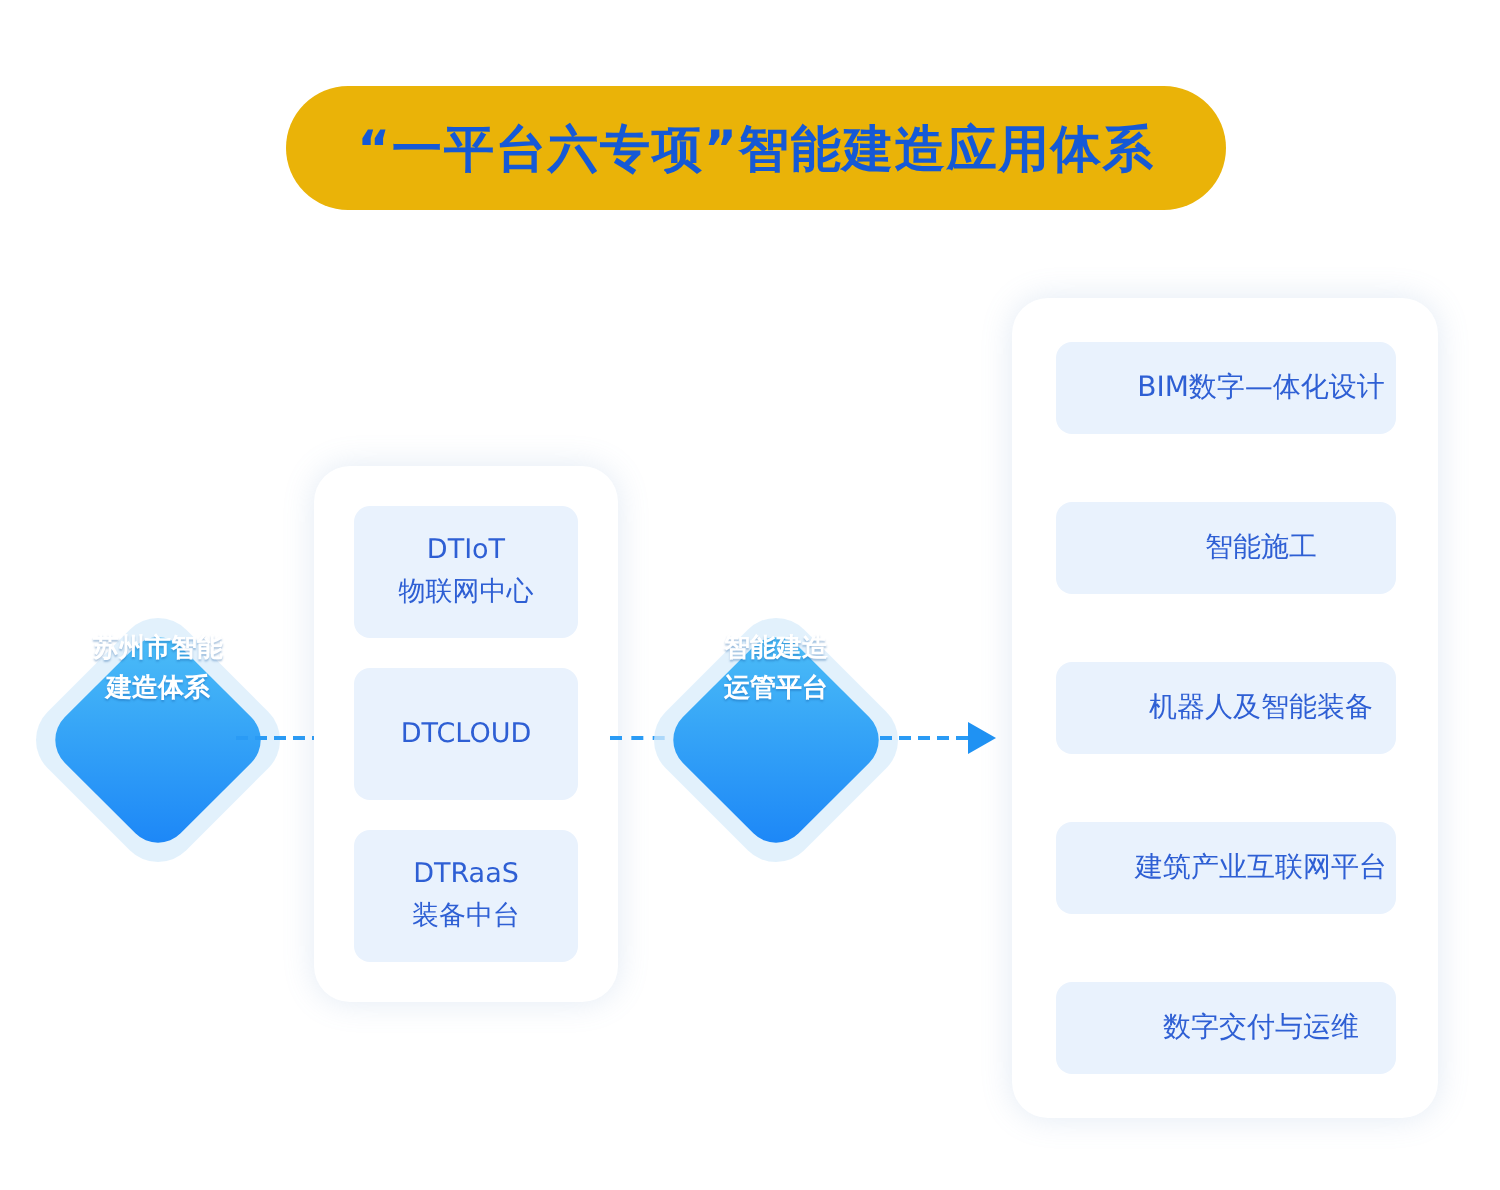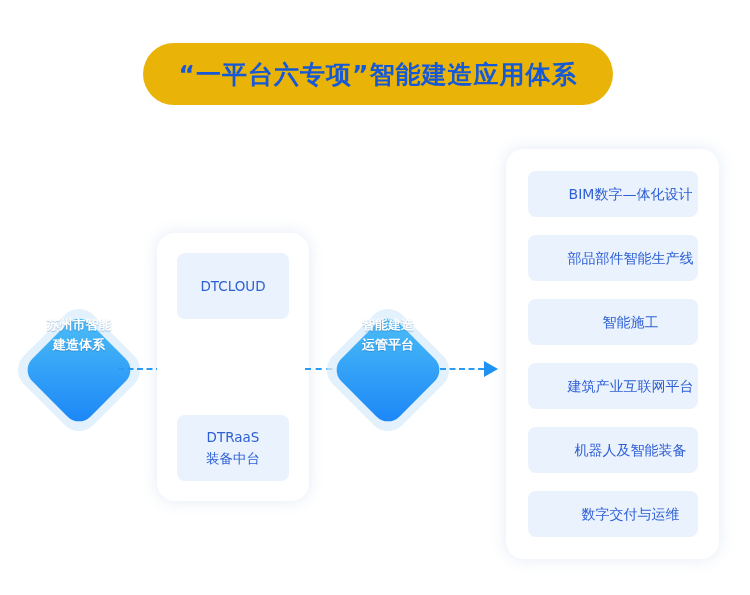--- a/index.html
+++ b/index.html
@@ -173,20 +173,24 @@
   <div class="diamond-label">
     <span>苏州市智能</span>
     <span>建造体系</span>
   </div>
 </div>
 
 <div class="conn conn-1"></div>
 
 <div class="card card-mid">
   <div class="pill pill-mid">
+    <span class="pill-line">DTIoT</span>
+    <span class="pill-line">物联网中心</span>
+  </div>
+  <div class="pill pill-mid">
     <span class="pill-line">DTCLOUD</span>
   </div>
   <div class="pill pill-mid">
     <span class="pill-line">DTRaaS</span>
     <span class="pill-line">装备中台</span>
   </div>
 </div>
 
 <div class="conn conn-2"></div>
 
@@ -200,27 +204,24 @@
 </div>
 
 <div class="conn conn-3"></div>
 <div class="arrow-head"></div>
 
 <div class="card card-right">
   <div class="pill pill-right">
     <span class="pill-line">BIM数字—体化设计</span>
   </div>
   <div class="pill pill-right">
-    <span class="pill-line">部品部件智能生产线</span>
-  </div>
-  <div class="pill pill-right">
     <span class="pill-line">智能施工</span>
   </div>
   <div class="pill pill-right">
+    <span class="pill-line">机器人及智能装备</span>
+  </div>
+  <div class="pill pill-right">
     <span class="pill-line">建筑产业互联网平台</span>
   </div>
   <div class="pill pill-right">
-    <span class="pill-line">机器人及智能装备</span>
-  </div>
-  <div class="pill pill-right">
     <span class="pill-line">数字交付与运维</span>
   </div>
 </div>
 
 </body></html>

